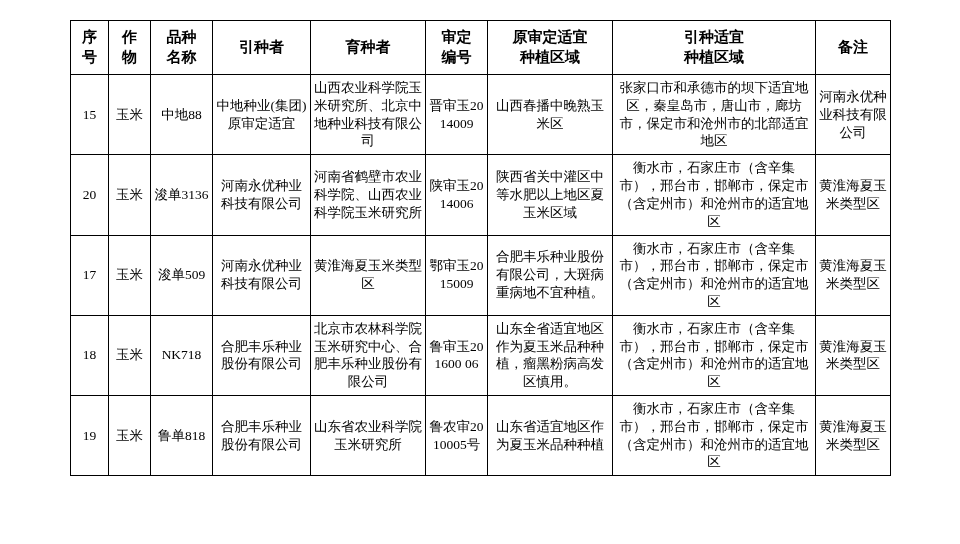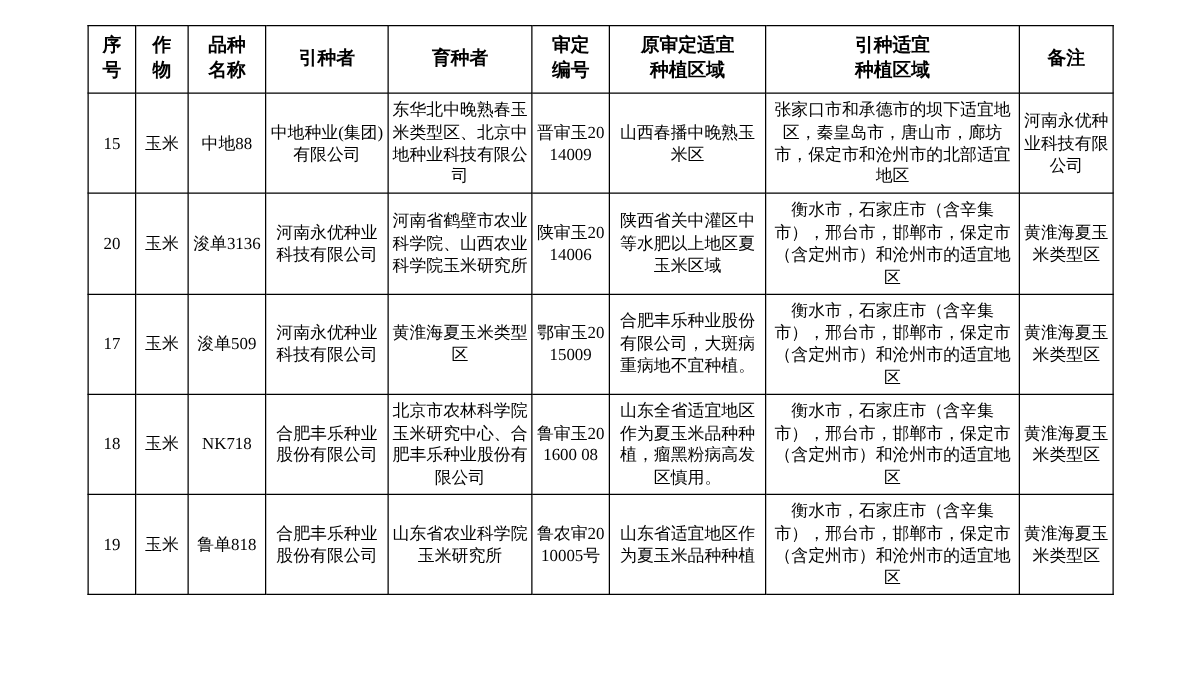--- a/index.html
+++ b/index.html
@@ -115,22 +115,22 @@
           <th>
             <span class="hdr-line">备注</span>
           </th>
         </tr>
       </thead>
       <tbody>
         <tr>
           <td>15</td>
           <td>玉米</td>
           <td>中地88</td>
-          <td class="cell-left">中地种业(集团)有限公司</td>
-          <td class="cell-left">东华北中晚熟春玉米类型区、北京中地种业科技有限公司</td>
+          <td class="cell-left">中地种业(集团)原审定适宜</td>
+          <td class="cell-left">山西农业科学院玉米研究所、北京中地种业科技有限公司</td>
           <td>晋审玉2014009</td>
           <td class="cell-left">山西春播中晚熟玉米区</td>
           <td class="cell-left">张家口市和承德市的坝下适宜地区，秦皇岛市，唐山市，廊坊市，保定市和沧州市的北部适宜地区</td>
           <td class="cell-left">河南永优种业科技有限公司</td>
         </tr>
         <tr>
           <td>20</td>
           <td>玉米</td>
           <td>浚单3136</td>
           <td class="cell-left">河南永优种业科技有限公司</td>
@@ -150,21 +150,21 @@
           <td class="cell-left">合肥丰乐种业股份有限公司，大斑病重病地不宜种植。</td>
           <td class="cell-left">衡水市，石家庄市（含辛集市），邢台市，邯郸市，保定市（含定州市）和沧州市的适宜地区</td>
           <td class="cell-left">黄淮海夏玉米类型区</td>
         </tr>
         <tr>
           <td>18</td>
           <td>玉米</td>
           <td>NK718</td>
           <td class="cell-left">合肥丰乐种业股份有限公司</td>
           <td class="cell-left">北京市农林科学院玉米研究中心、合肥丰乐种业股份有限公司</td>
-          <td>鲁审玉201600 08</td>
+          <td>鲁审玉201600 06</td>
           <td class="cell-left">山东全省适宜地区作为夏玉米品种种植，瘤黑粉病高发区慎用。</td>
           <td class="cell-left">衡水市，石家庄市（含辛集市），邢台市，邯郸市，保定市（含定州市）和沧州市的适宜地区</td>
           <td class="cell-left">黄淮海夏玉米类型区</td>
         </tr>
         <tr>
           <td>19</td>
           <td>玉米</td>
           <td>鲁单818</td>
           <td class="cell-left">合肥丰乐种业股份有限公司</td>
           <td class="cell-left">山东省农业科学院玉米研究所</td>

